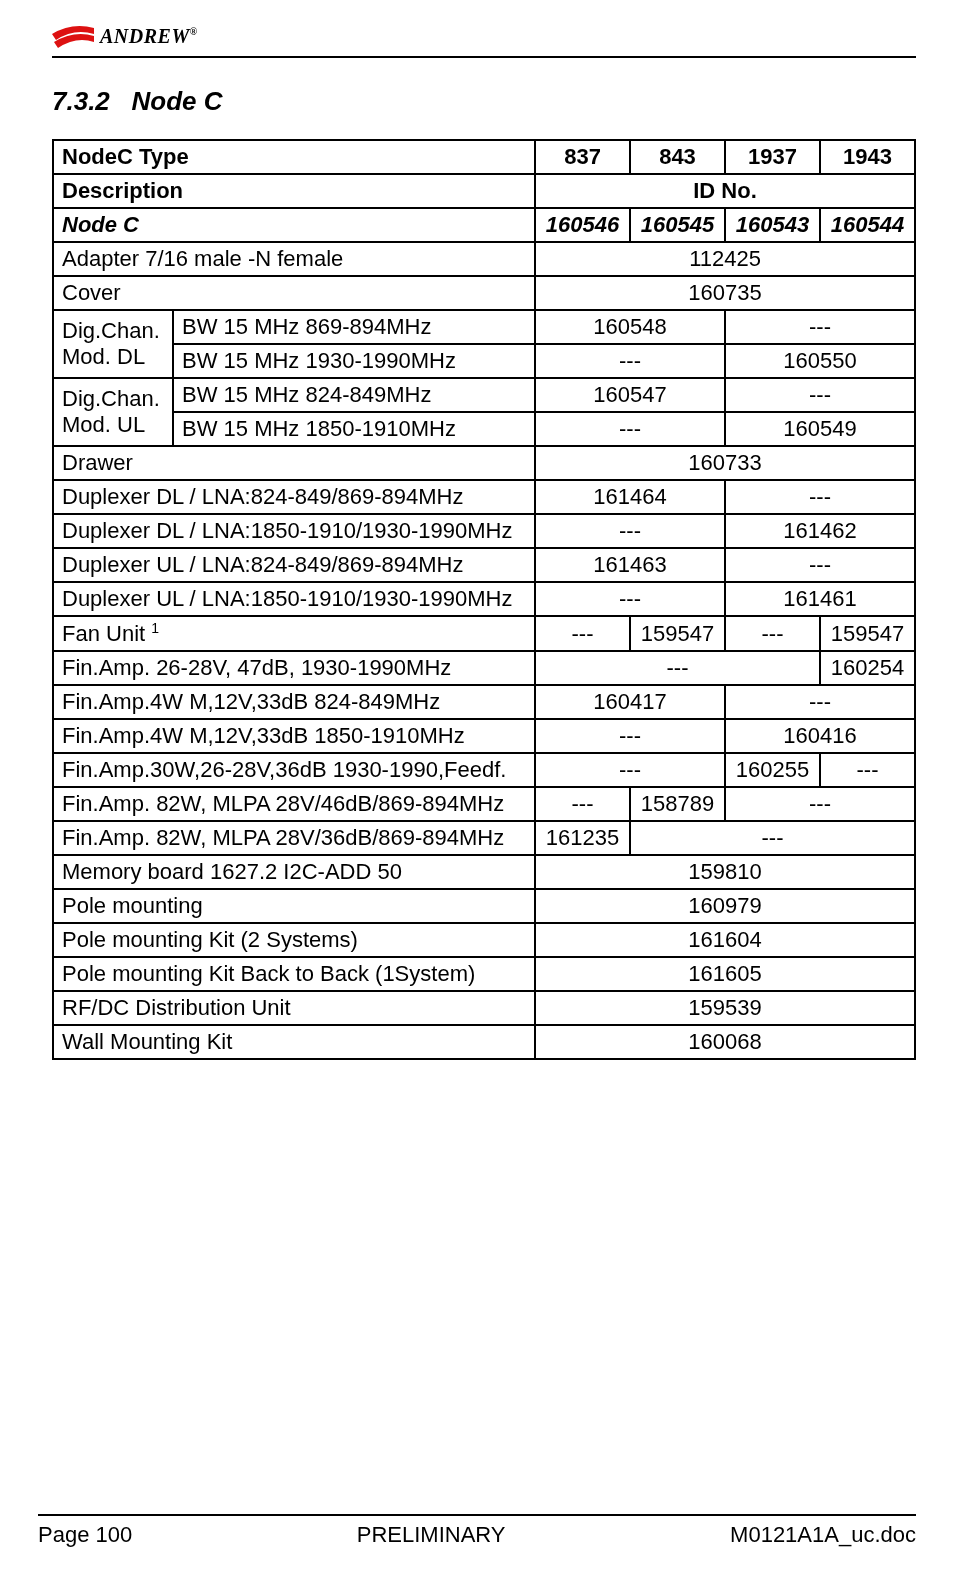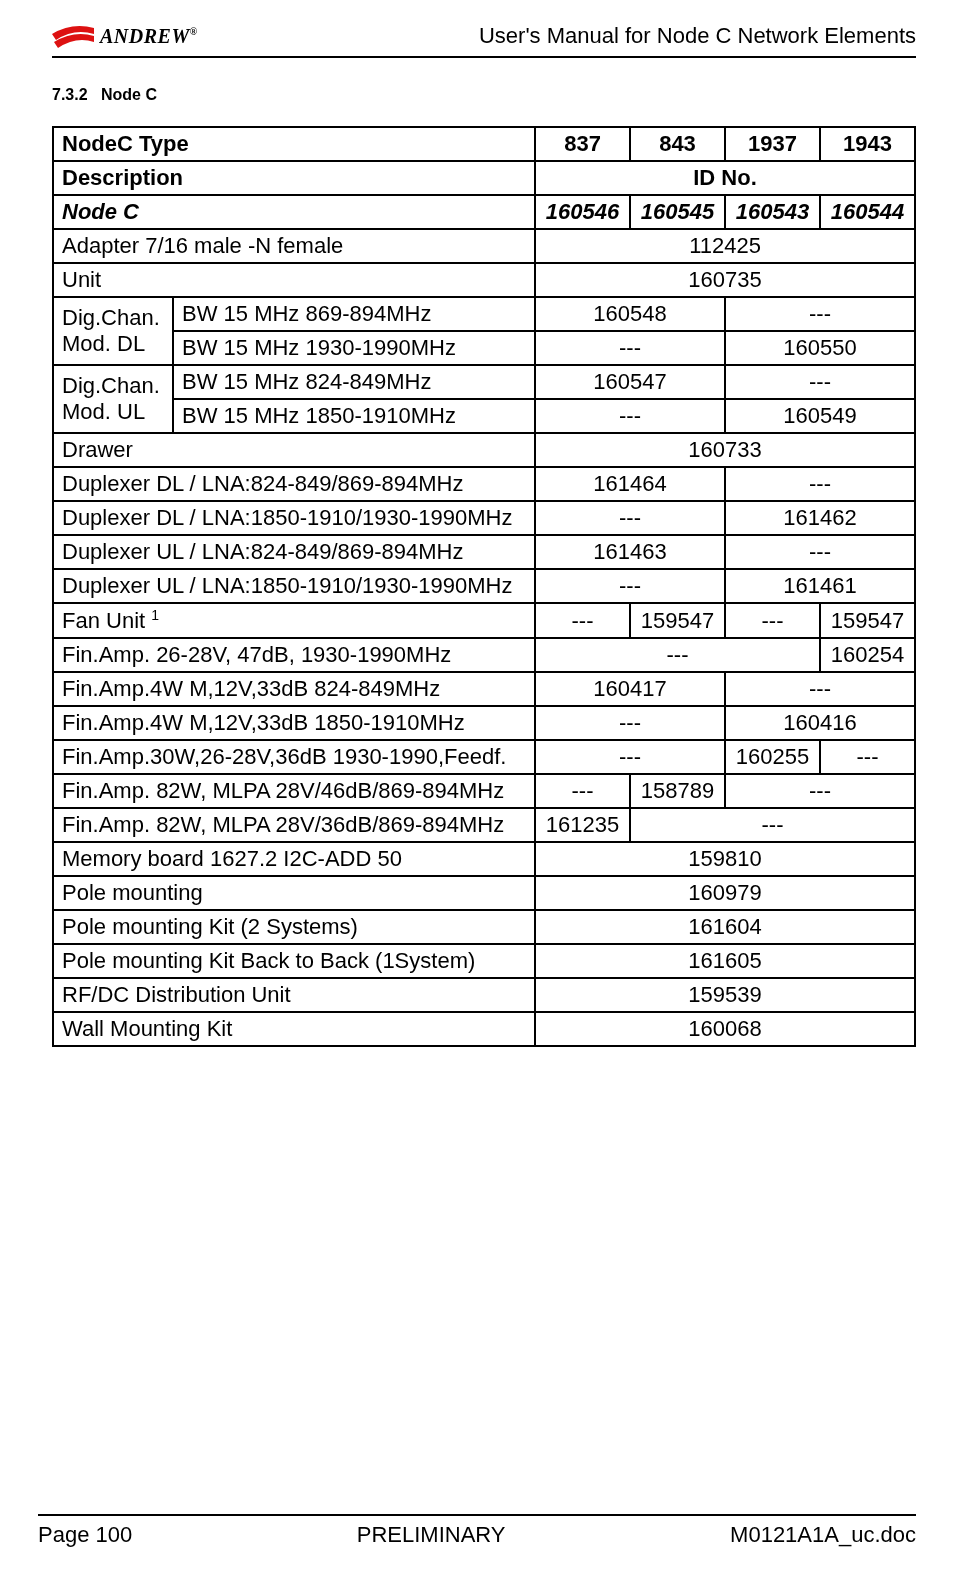--- a/index.html
+++ b/index.html
@@ -47,23 +47,24 @@
   }
   .logo-text sup {
     font-size: 10px;
     vertical-align: super;
   }
   .doc-title {
     font-size: 22px;
     text-align: right;
   }
   .section-heading {
-    font-size: 16px;
+    font-size: 26px;
     font-weight: bold;
     margin: 18px 0 22px 0;
+    font-style: italic;
   }
   table.main {
     border-collapse: collapse;
     width: 100%;
     font-size: 22px;
     border-radius: 10px;
   }
   table.main td, table.main th {
     border: 2px solid #000;
     padding: 3px 8px;
@@ -116,21 +117,20 @@
       <div class="logo-mark">
         <svg class="logo-red" viewBox="0 0 42 28">
           <path d="M 0 12 Q 20 0 42 6 L 42 12 Q 22 6 4 18 Z" fill="#d11"></path>
           <path d="M 2 20 Q 22 8 42 14 L 42 20 Q 24 14 6 26 Z" fill="#d11"></path>
         </svg>
       </div>
       <span class="logo-text">
         <span>ANDREW</span><sup>®</sup>
       </span>
     </div>
-    <div class="doc-title">User's Manual for Node C Network Elements</div>
   </div>
 
   <div class="section-heading">
     <span>7.3.2</span>&nbsp;&nbsp;&nbsp;<span>Node C</span>
   </div>
 
   <table class="main">
     <tbody>
         <tr>
       <td colspan="2" class="bold">NodeC Type</td>
@@ -148,21 +148,21 @@
       <td class="bold italic center">160546</td>
       <td class="bold italic center">160545</td>
       <td class="bold italic center">160543</td>
       <td class="bold italic center">160544</td>
     </tr>
     <tr>
       <td colspan="2">Adapter 7/16 male -N female</td>
       <td colspan="4" class="center">112425</td>
     </tr>
     <tr>
-      <td colspan="2">Unit</td>
+      <td colspan="2">Cover</td>
       <td colspan="4" class="center">160735</td>
     </tr>
     <tr>
       <td rowspan="2" style="width:120px">Dig.Chan. Mod. DL</td>
       <td>BW 15 MHz 869-894MHz</td>
       <td colspan="2" class="center">160548</td>
       <td colspan="2" class="center">---</td>
     </tr>
     <tr>
       <td>BW 15 MHz 1930-1990MHz</td>

